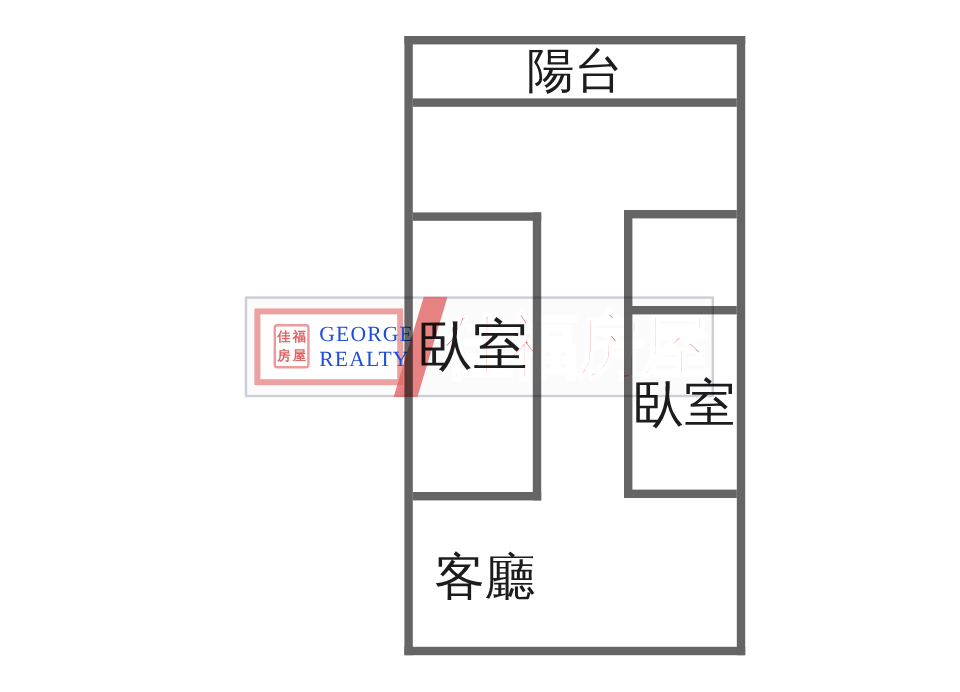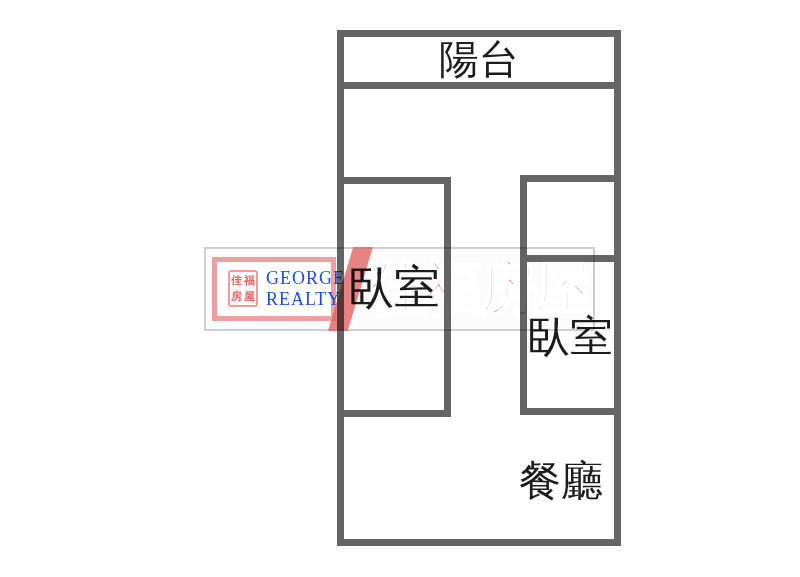--- a/index.html
+++ b/index.html
@@ -147,21 +147,21 @@
   <div class="wall wall-bed1-right"></div>
   <div class="wall wall-bed1-bottom"></div>
   <div class="wall wall-rcol-top"></div>
   <div class="wall wall-rcol-left"></div>
   <div class="wall wall-rcol-divider"></div>
   <div class="wall wall-rcol-bottom"></div>
 
   <span class="room-label lbl-balcony">陽台</span>
   <span class="room-label lbl-bedroom-left">臥室</span>
   <span class="room-label lbl-bedroom-right">臥室</span>
-  <span class="room-label lbl-dining">餐廳</span>
+  <span class="room-label lbl-living">客廳</span>
 
   <div class="watermark">
     <div class="wm-frame"></div>
     <div class="wm-logo-box">
       <div class="wm-seal">
         <span>佳</span>
         <span>福</span>
         <span>房</span>
         <span>屋</span>
       </div>

